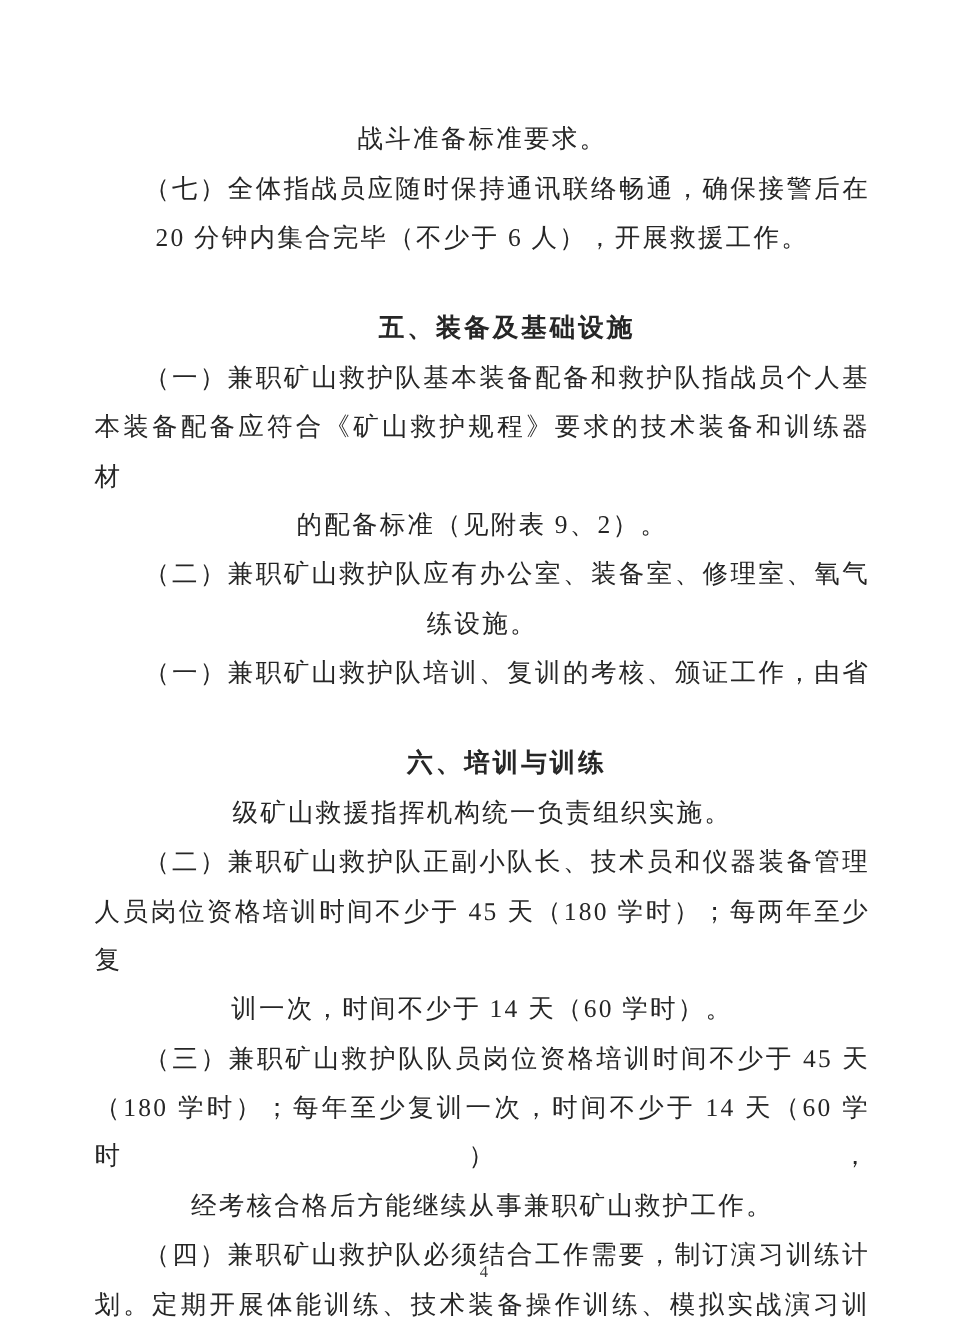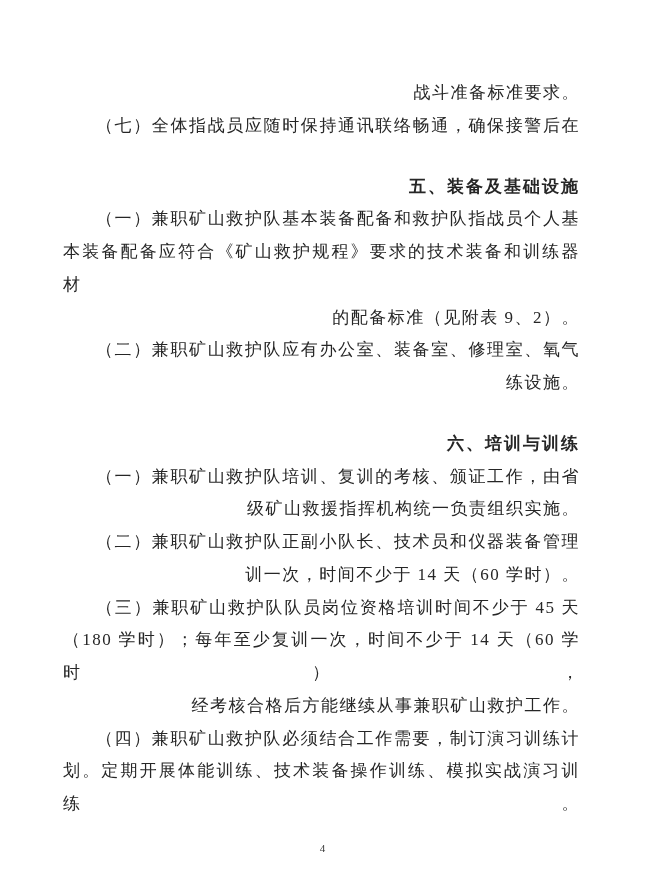--- a/index.html
+++ b/index.html
@@ -20,21 +20,21 @@
     position: absolute;
     top: 77px;
     left: 63px;
     width: 517px;
   }
   .line {
     font-size: 17px;
     line-height: 32.75px;
     letter-spacing: 1.5px;
     white-space: nowrap;
-    text-align: right;
+    text-align: center;
   }
   .line.just {
     white-space: normal;
     text-align: justify;
     text-align-last: justify;
     text-justify: inter-character;
   }
   .line.indent {
     text-indent: 33px;
   }
@@ -53,30 +53,32 @@
     color: #3a3a3a;
   }
 </style>
 </head>
 <body>
 
 <div class="page">
   <div class="content">
     <div class="line">战斗准备标准要求。</div>
     <div class="line indent just">（七）全体指战员应随时保持通讯联络畅通，确保接警后在</div>
+    <div class="line">20 分钟内集合完毕（不少于 6 人），开展救援工作。</div>
     <div class="line indent head">五、装备及基础设施</div>
     <div class="line indent just">（一）兼职矿山救护队基本装备配备和救护队指战员个人基</div>
     <div class="line just">本装备配备应符合《矿山救护规程》要求的技术装备和训练器材</div>
     <div class="line">的配备标准（见附表 9、2）。</div>
     <div class="line indent just">（二）兼职矿山救护队应有办公室、装备室、修理室、氧气</div>
     <div class="line">练设施。</div>
+    <div class="line indent just">（一）兼职矿山救护队培训、复训的考核、颁证工作，由省</div>
     <div class="line indent head">六、培训与训练</div>
-    <div class="line indent just">（一）兼职矿山救护队培训、复训的考核、颁证工作，由省</div>
     <div class="line">级矿山救援指挥机构统一负责组织实施。</div>
     <div class="line indent just">（二）兼职矿山救护队正副小队长、技术员和仪器装备管理</div>
+    <div class="line just">人员岗位资格培训时间不少于 45 天（180 学时）；每两年至少复</div>
     <div class="line">训一次，时间不少于 14 天（60 学时）。</div>
     <div class="line indent just">（三）兼职矿山救护队队员岗位资格培训时间不少于 45 天</div>
     <div class="line just">（180 学时）；每年至少复训一次，时间不少于 14 天（60 学时），</div>
     <div class="line">经考核合格后方能继续从事兼职矿山救护工作。</div>
     <div class="line indent just">（四）兼职矿山救护队必须结合工作需要，制订演习训练计</div>
     <div class="line just">划。定期开展体能训练、技术装备操作训练、模拟实战演习训练。</div>
 
   </div>
   <div class="footer">4</div>
 </div>

